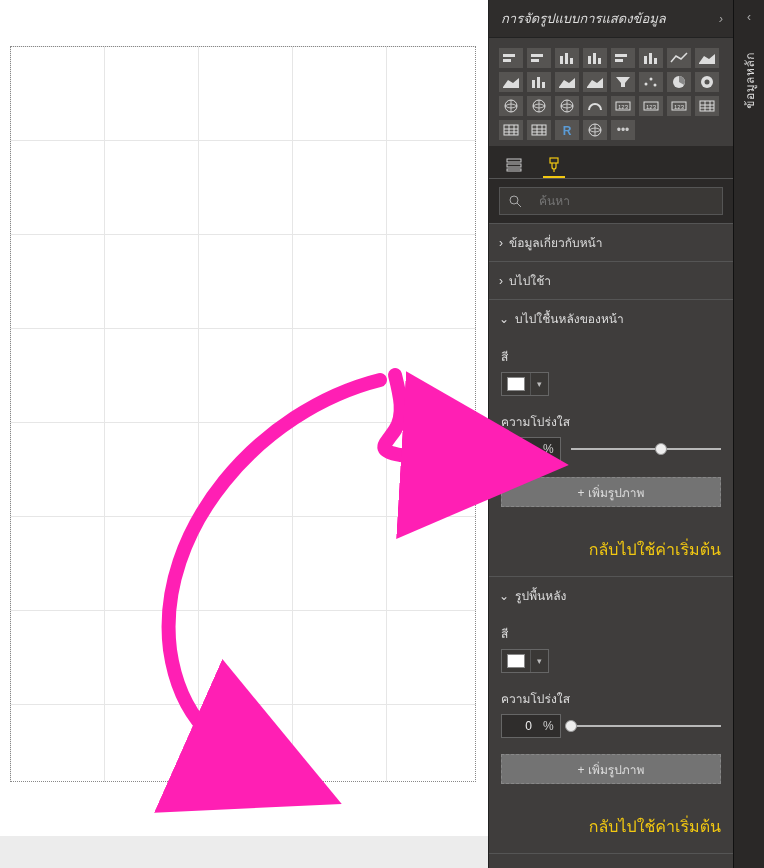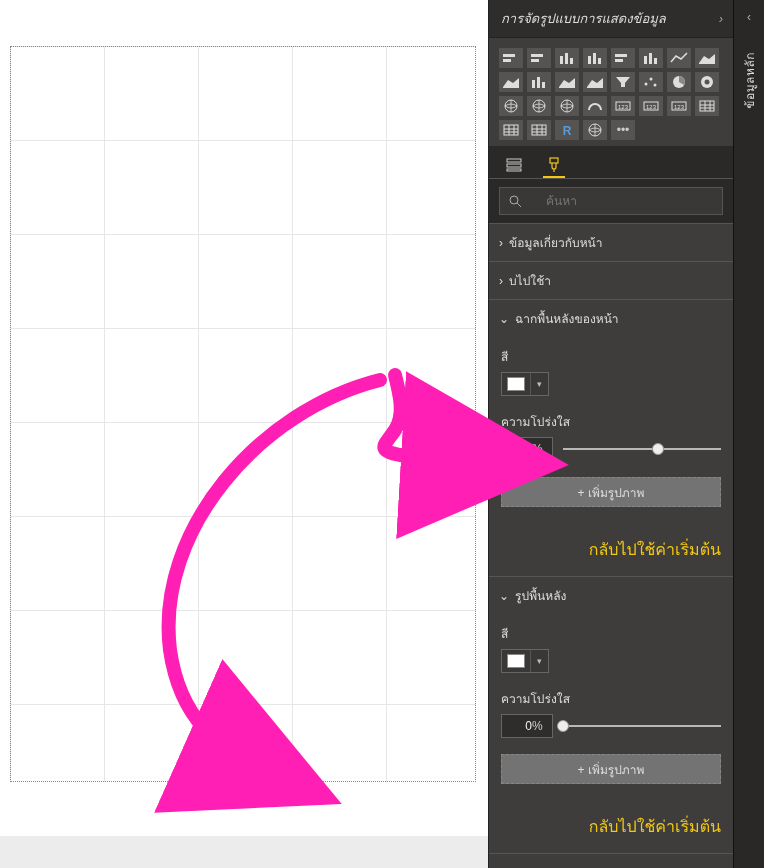--- a/index.html
+++ b/index.html
@@ -114,21 +114,21 @@
     background: #2b2928;
     border-bottom: 1px solid #555;
   }
   .search-box {
     display: flex;
     align-items: center;
     background: #3a3836;
     border: 1px solid #555;
     height: 28px;
     padding: 0 8px;
-    gap: 24px;
+    gap: 17px;
   }
   .search-box input {
     flex: 1;
     background: transparent;
     border: none;
     outline: none;
     color: #ccc;
     font-size: 12px;
   }
 
@@ -187,21 +187,21 @@
     gap: 10px;
     margin-top: 6px;
   }
   .trans-input {
     display: flex;
     align-items: center;
     background: #2f2d2c;
     border: 1px solid #666;
     height: 24px;
     padding: 0 6px;
-    gap: 0;
+    gap: 11px;
     min-width: 52px;
   }
   .trans-input input {
     width: 24px;
     background: transparent;
     border: none;
     outline: none;
     color: #eee;
     font-size: 12px;
     text-align: right;
@@ -524,21 +524,21 @@
         <span>ข้อมูลเกี่ยวกับหน้า</span>
       </div>
 
       <div class="section-header">
         <span>›</span>
         <span>บไปใช้า</span>
       </div>
 
       <div class="section-header open">
         <span>⌄</span>
-        <span>ฉากพื้นหลังของหน้า</span>
+        <span>บไปใชื้นหลังของหน้า</span>
       </div>
       <div class="section-body">
         <div class="field-label">สี</div>
         <div class="color-picker">
           <div class="color-swatch"></div>
           <div class="caret">▾</div>
         </div>
 
         <div class="field-label" style="margin-top:16px">ความโปร่งใส</div>
         <div class="trans-row">

